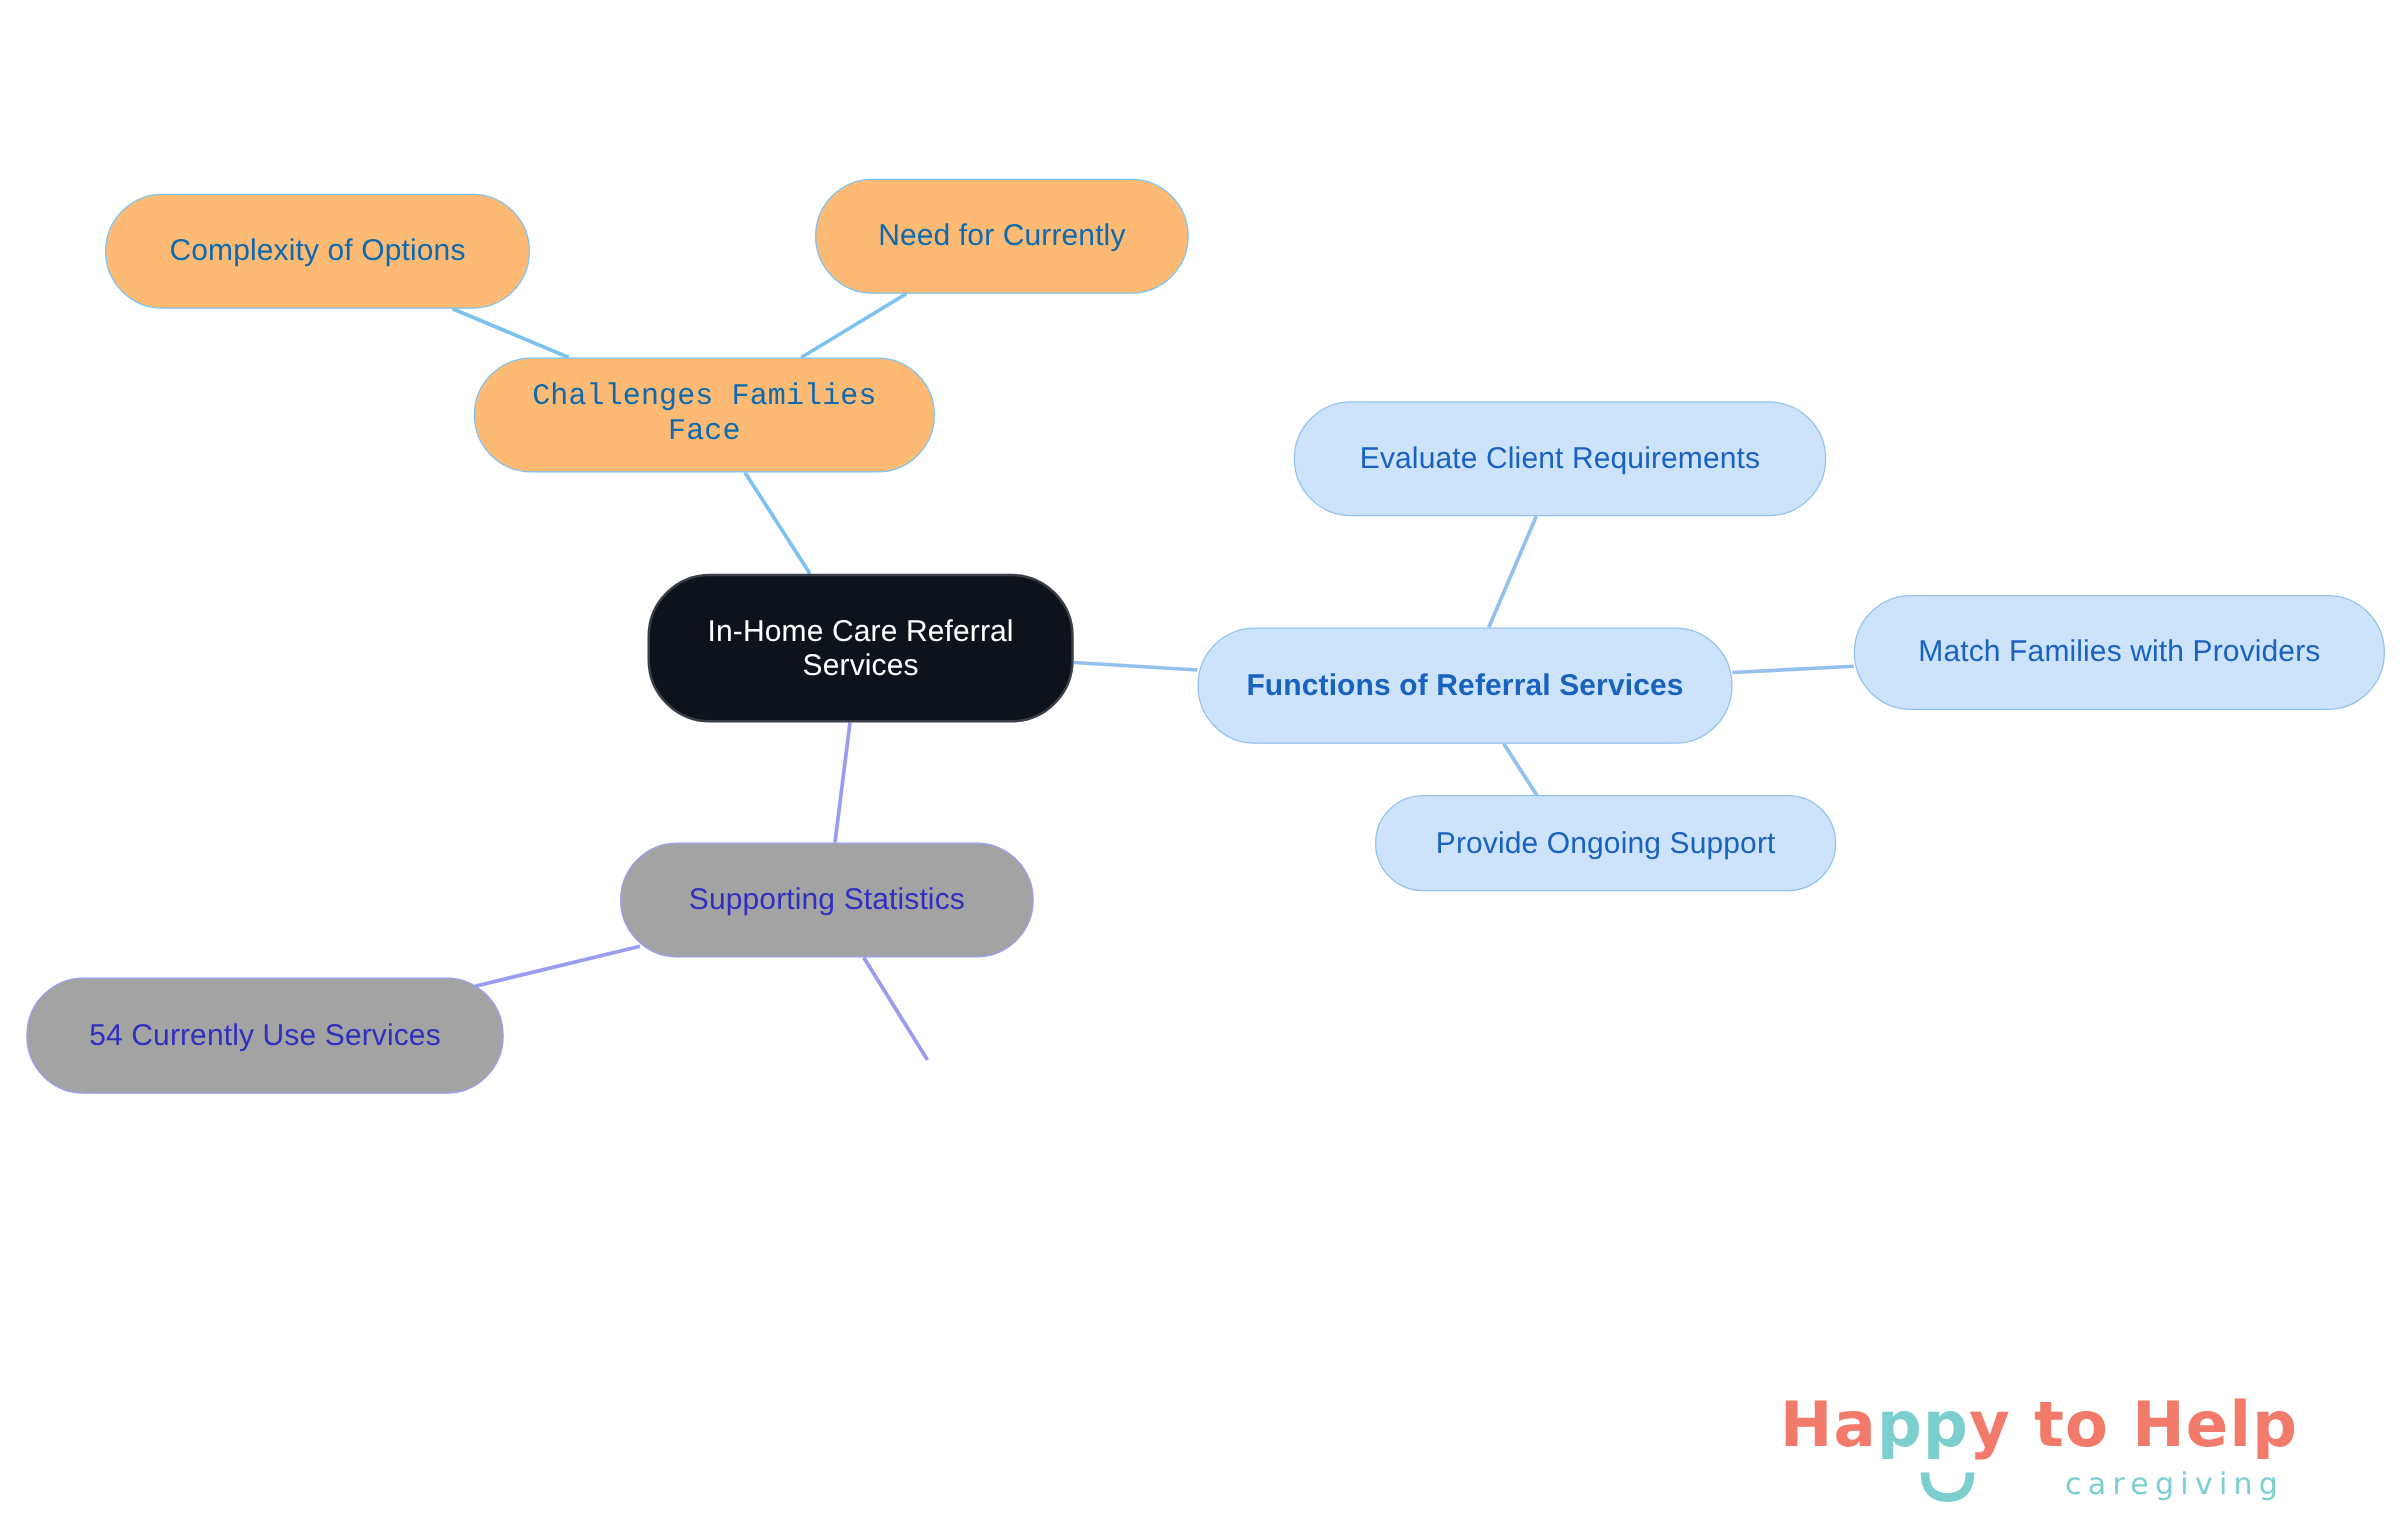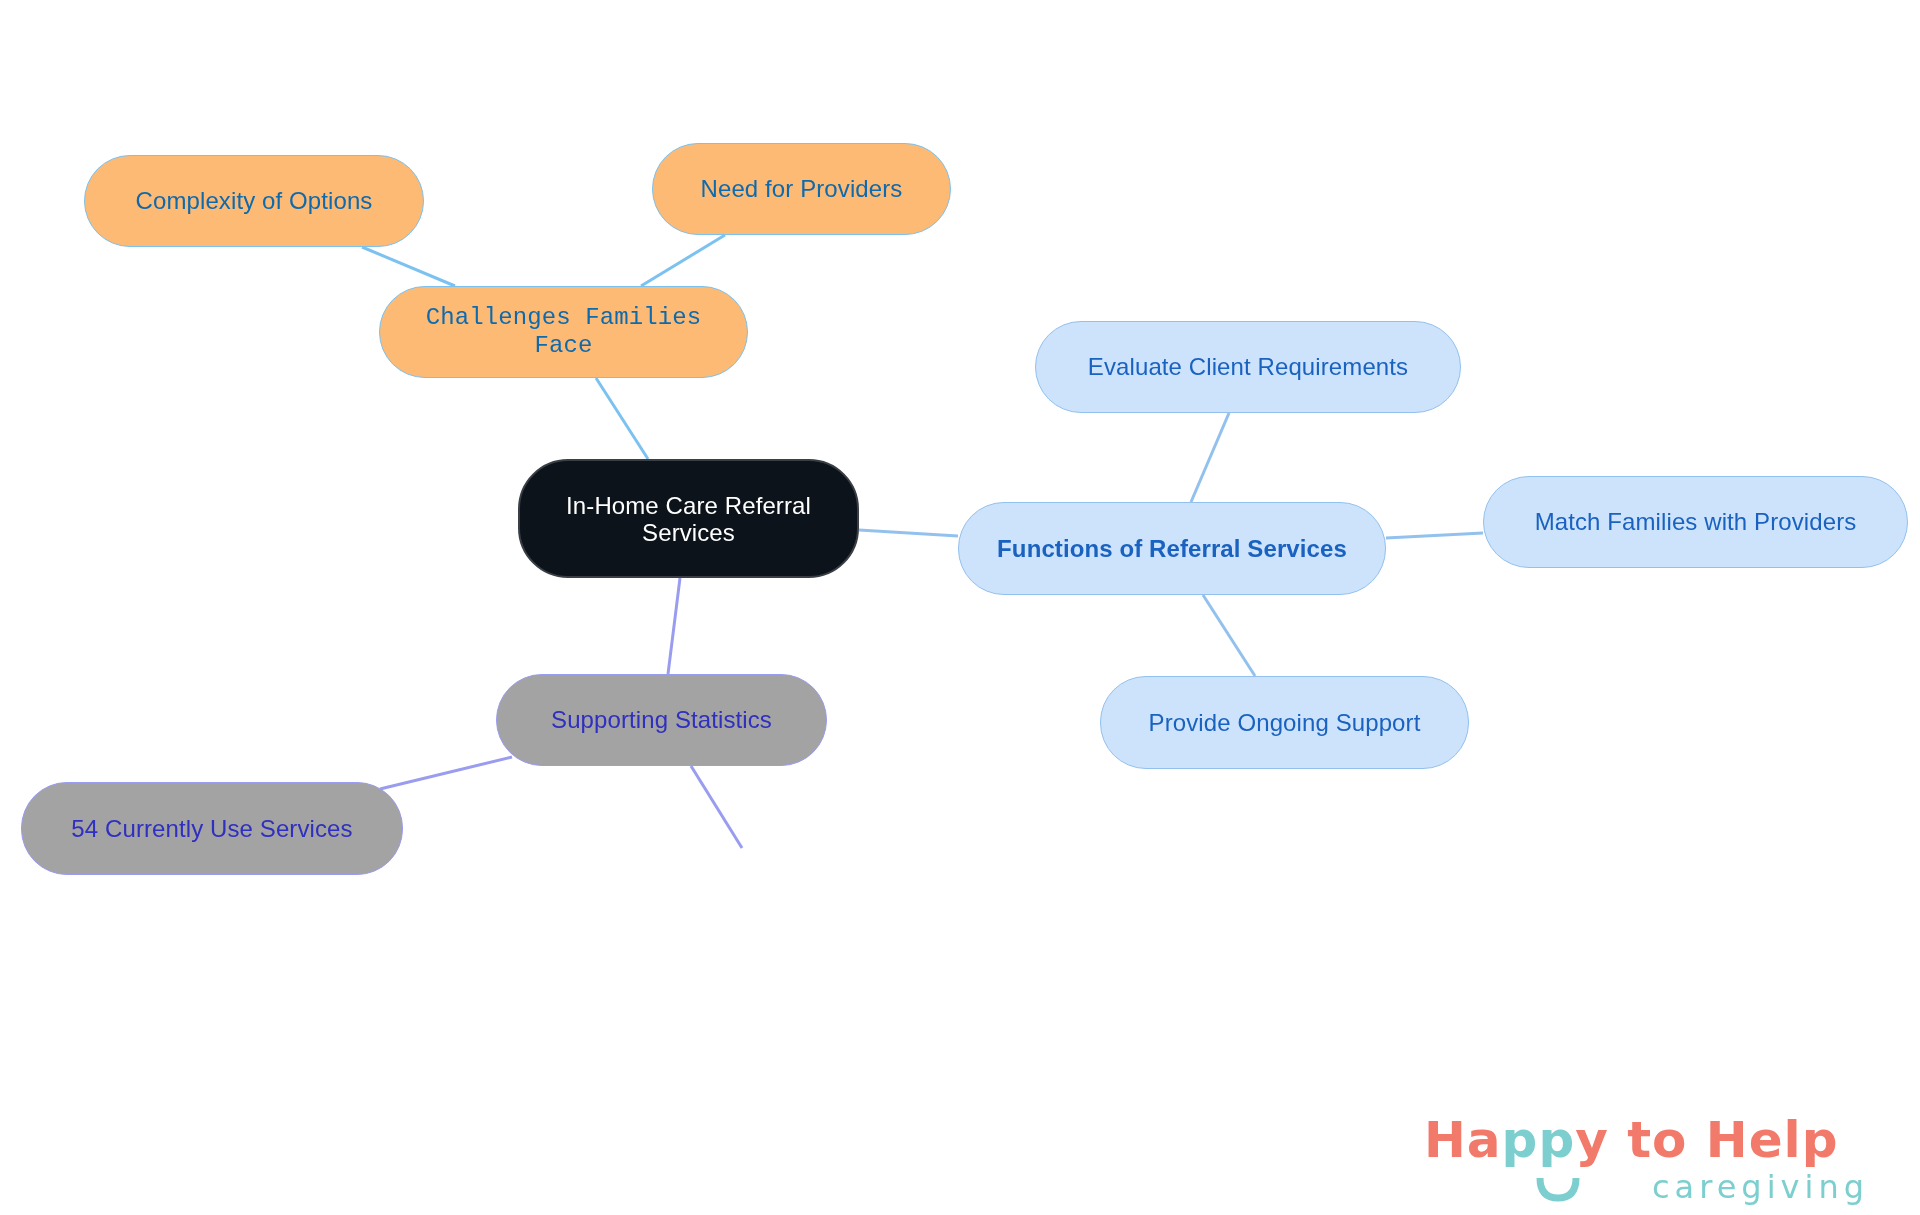--- a/index.html
+++ b/index.html
@@ -79,21 +79,21 @@
       letter-spacing: 1px;
       color: #f27a6a;
       white-space: nowrap;
     }
     .logo-main .teal { color: #7dcfcf; }
     .logo-sub {
       position: absolute;
       left: 228px;
       top: 64px;
       font-family: "DejaVu Sans", "Liberation Sans", sans-serif;
-      font-size: 32px;
+      font-size: 24px;
       line-height: 30px;
       letter-spacing: 5px;
       color: #7dcfcf;
       white-space: nowrap;
     }
     .logo-smile {
       position: absolute;
       left: 112px;
       top: 68px;
       width: 44px;
@@ -126,33 +126,33 @@
     <span>In-Home Care Referral Services</span>
   </div>
 
   <div class="node sky" style="left:379px; top:286px; width:369px; height:92px;font-family:Liberation Mono, monospace;">
     <span>Challenges Families Face</span>
   </div>
   <div class="node sky" style="left:84px; top:155px; width:340px; height:92px;">
     <span>Complexity of Options</span>
   </div>
   <div class="node sky" style="left:652px; top:143px; width:299px; height:92px;">
-    <span>Need for Providers</span>
+    <span>Need for Currently</span>
   </div>
 
   <div class="node pale" style="left:958px; top:502px; width:428px; height:93px;font-weight:bold;">
     <span>Functions of Referral Services</span>
   </div>
   <div class="node pale" style="left:1035px; top:321px; width:426px; height:92px;">
     <span>Evaluate Client Requirements</span>
   </div>
   <div class="node pale" style="left:1483px; top:476px; width:425px; height:92px;">
     <span>Match Families with Providers</span>
   </div>
-  <div class="node pale" style="left:1100px; top:676px; width:369px; height:93px;">
+  <div class="node pale" style="left:1100px; top:636px; width:369px; height:77px;">
     <span>Provide Ongoing Support</span>
   </div>
 
   <div class="node violet" style="left:496px; top:674px; width:331px; height:92px;">
     <span>Supporting Statistics</span>
   </div>
   <div class="node violet" style="left:21px; top:782px; width:382px; height:93px;">
     <span>54 Currently Use Services</span>
   </div>
 

